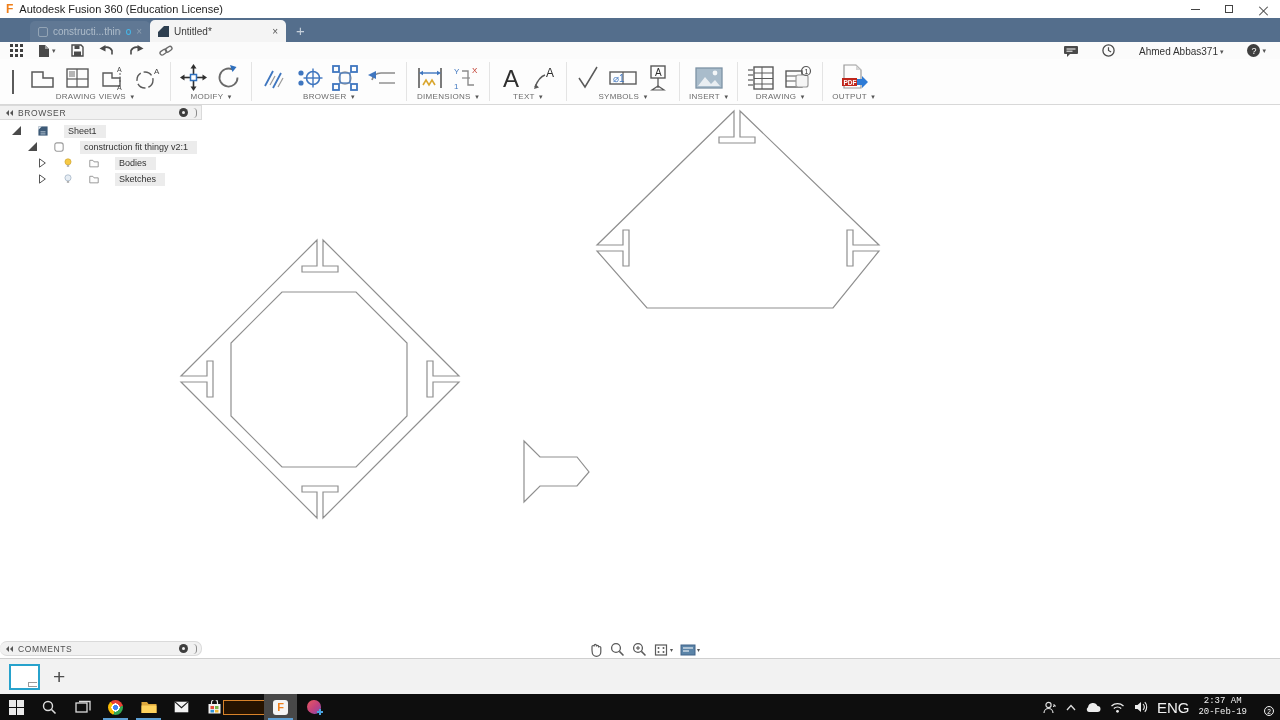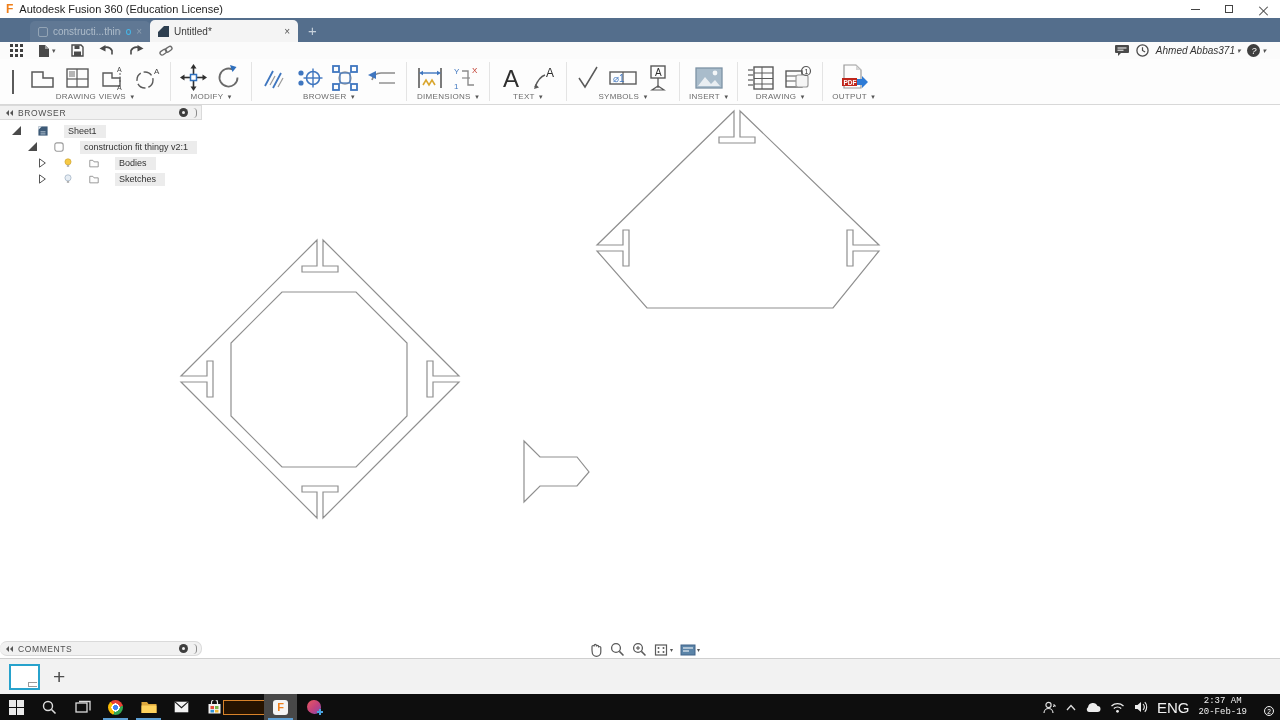--- a/index.html
+++ b/index.html
@@ -16,34 +16,34 @@
   .min-glyph { width:9px; height:1px; background:#444; }
   .restore-glyph { width:8px; height:8px; border:1px solid #444; position:relative; }
   .close-glyph { position:relative; width:9px; height:9px; }
   .close-glyph:before,.close-glyph:after { content:""; position:absolute; left:4px; top:0; width:1px; height:12px; background:#444; }
   .close-glyph:before { transform:rotate(45deg); } .close-glyph:after { transform:rotate(-45deg); }
 
   
   .tabbar { height:24px; background:#546e8c; display:flex; align-items:flex-end; padding-left:30px; }
   .doc-tab { display:flex; align-items:center; gap:5px; font-size:10px; padding:0 8px; height:21px; }
   .doc-tab.inactive { background:rgba(255,255,255,0.07); color:#aebcca; width:120px; border-radius:5px 5px 0 0; }
-  .doc-tab.active { background:#f4f4f4; color:#3c3c3c; width:148px; height:22px; border-radius:5px 5px 0 0; }
+  .doc-tab.active { background:#f4f4f4; color:#3c3c3c; width:136px; height:22px; border-radius:5px 5px 0 0; }
   .tab-close { margin-left:auto; font-size:10px; }
   .doc-tab.inactive .tab-close { color:#8fa0b2; }
   .doc-tab.active .tab-close { color:#555; }
   .sync-dot { width:6px; height:6px; border:1.5px solid #45b6e8; border-radius:50%; }
   .tab-doc-icon { width:11px; height:11px; background:#2e3f50; position:relative; flex:0 0 auto; }
   .tab-doc-icon:before { content:""; position:absolute; left:0; top:0; border:3px solid #f4f4f4; border-right-color:transparent; border-bottom-color:transparent; }
   .tab-comp-icon { width:10px; height:10px; border:1px solid #93a4b5; border-radius:2px; flex:0 0 auto; }
   .tab-add { color:#c7d1db; font-size:15px; line-height:15px; margin:0 0 4px 10px; font-weight:300; }
 
   
   .qat { height:17px; background:#fbfbfb; display:flex; align-items:center; padding:0 10px; gap:15px; }
   .qat svg { display:block; }
-  .qat-right { margin-left:auto; display:flex; align-items:center; gap:7px; padding-right:4px;font-style:italic; }
+  .qat-right { margin-left:auto; display:flex; align-items:flex-end; gap:24px; padding-right:4px; }
   .username { font-size:10px; color:#333; }
   .caret { font-size:7px; color:#555; margin-left:2px; }
   .help-circle { width:13px; height:13px; border-radius:50%; background:#3f3f3f; color:#fff; font-size:9px; display:flex; align-items:center; justify-content:center; }
 
   
   .ribbon { height:46px; background:#fdfdfd; border-bottom:1px solid #d8d8d8; display:flex; align-items:stretch; padding-left:12px; }
   .drag-handle { width:2px; height:24px; background:#5a5a5a; align-self:center; margin-right:6px; }
   .rgroup { display:flex; flex-direction:column; justify-content:space-between; padding:4px 9px 3px; }
   .ricons { display:flex; gap:8px; align-items:center; justify-content:center; height:30px; }
   .rlabel { font-size:8px; color:#6b6b6b; text-align:center; letter-spacing:.3px; white-space:nowrap; }

